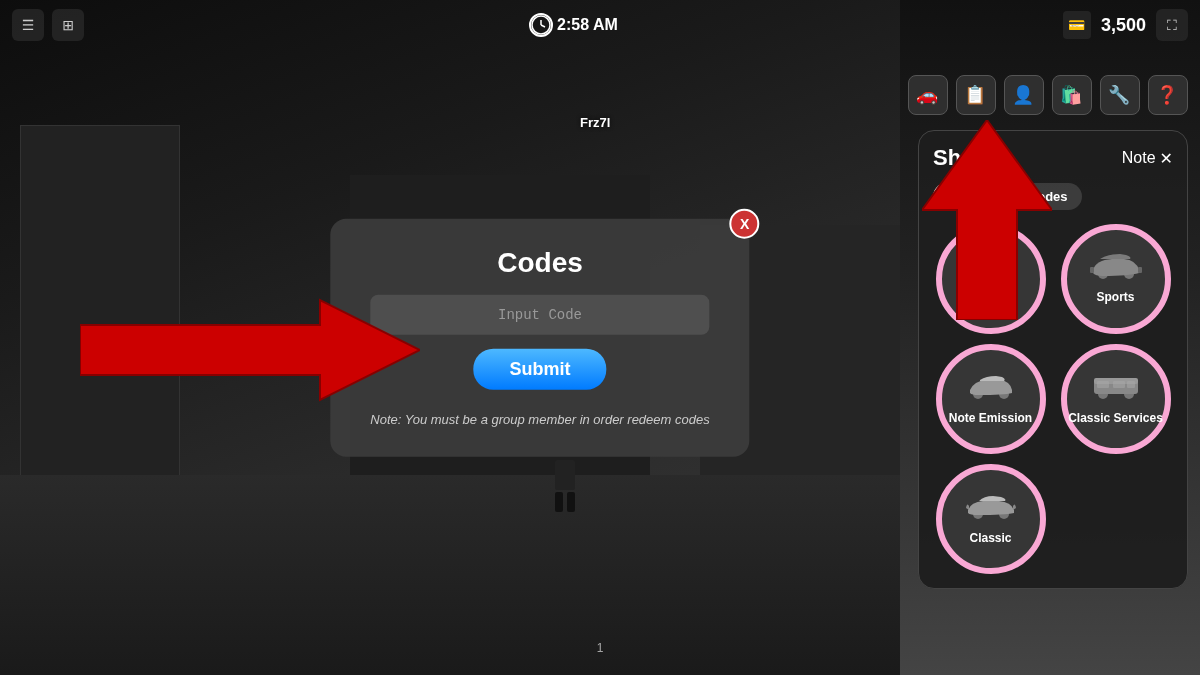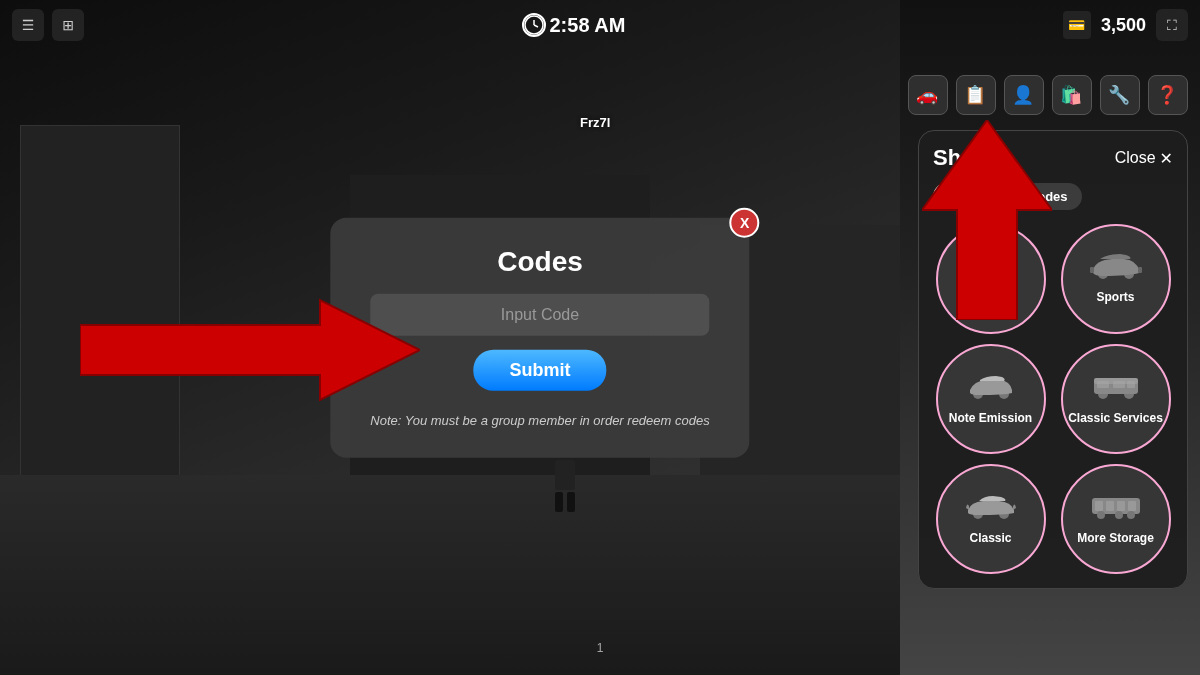--- a/index.html
+++ b/index.html
@@ -108,21 +108,21 @@
       color: #ccc;
       font-size: 14px;
       cursor: pointer;
     }
 
     .hud-center {
       display: flex;
       align-items: center;
       gap: 4px;
       color: white;
-      font-size: 20px;
+      font-size: 16px;
       font-weight: bold;
       text-align: center;
     }
 
     .time-icon {
       width: 24px;
       height: 24px;
       border-radius: 50%;
       border: 2px solid white;
       display: flex;
@@ -253,21 +253,21 @@
       background: rgba(60,60,60,0.8);
       border-radius: 50%;
       width: 110px;
       height: 110px;
       display: flex;
       flex-direction: column;
       align-items: center;
       justify-content: center;
       cursor: pointer;
       margin: 0 auto;
-      border: 2px solid #f9a8d4;
+      border: 6px solid #f9a8d4;
     }
 
     .shop-item-icon {
       font-size: 28px;
       margin-bottom: 4px;
       color: #ddd;
     }
 
     .shop-item-label {
       color: white;
@@ -304,24 +304,25 @@
       margin-bottom: 16px;
     }
 
     .codes-input {
       width: 100%;
       padding: 12px 16px;
       border-radius: 8px;
       border: none;
       background: rgba(100,100,100,0.5);
       color: #bbb;
-      font-size: 16px;
+      font-size: 14px;
       text-align: center;
       margin-bottom: 14px;
       outline: none;
+      font-family: Liberation Mono, monospace;
     }
 
     .codes-input::placeholder {
       color: #999;
     }
 
     .submit-btn {
       background: linear-gradient(180deg, #4db8ff, #007bff);
       color: white;
       border: none;
@@ -466,21 +467,21 @@
   <div class="toolbar-btn">👤</div>
   <div class="toolbar-btn">🛍️</div>
   <div class="toolbar-btn">🔧</div>
   <div class="toolbar-btn">❓</div>
 </div>
 
 <div class="shop-panel">
   <div class="shop-header">
     <span class="shop-title">Shop</span>
     <button class="close-btn">
-      <span>Close</span>
+      <span>Note</span>
       <span>✕</span>
     </button>
   </div>
   <div class="shop-tabs">
     <button class="shop-tab active">Passes</button>
     <button class="shop-tab inactive">Codes</button>
   </div>
   <div class="shop-grid">
 
     <div class="shop-item">
@@ -544,35 +545,20 @@
           <ellipse cx="39" cy="22" rx="5" ry="5" fill="#777"></ellipse>
           <path d="M3 18 Q6 10 18 9 L34 9 Q46 10 49 18 L49 21 Q39 23 13 23 Q5 23 3 21 Z" fill="#999"></path>
           <path d="M14 9 Q19 4 28 4 L36 5 Q42 7 40 9 L14 9 Z" fill="#bbb"></path>
           <path d="M1 16 Q2 10 4 14 L4 18 Z" fill="#888"></path>
           <path d="M51 16 Q50 10 48 14 L48 18 Z" fill="#888"></path>
         </svg>
       </div>
       <div class="shop-item-label">Classic</div>
     </div>
 
-    <div class="shop-item">
-      <div class="shop-item-icon">
-        <svg width="52" height="28" viewBox="0 0 52 28" fill="none">
-          <rect x="2" y="6" width="48" height="16" rx="3" fill="#888"></rect>
-          <rect x="5" y="9" width="8" height="10" rx="1" fill="#aaa" opacity="0.5"></rect>
-          <rect x="16" y="9" width="8" height="10" rx="1" fill="#aaa" opacity="0.5"></rect>
-          <rect x="27" y="9" width="8" height="10" rx="1" fill="#aaa" opacity="0.5"></rect>
-          <rect x="38" y="9" width="8" height="10" rx="1" fill="#aaa" opacity="0.5"></rect>
-          <ellipse cx="11" cy="23" rx="4" ry="4" fill="#777"></ellipse>
-          <ellipse cx="29" cy="23" rx="4" ry="4" fill="#777"></ellipse>
-          <ellipse cx="41" cy="23" rx="4" ry="4" fill="#777"></ellipse>
-        </svg>
-      </div>
-      <div class="shop-item-label">More Storage</div>
-    </div>
   </div>
 </div>
 
 <div class="codes-modal">
   <div class="modal-close">X</div>
   <div class="codes-title">Codes</div>
   <input class="codes-input" type="text" placeholder="Input Code" style="">
   <br>
   <button class="submit-btn">Submit</button>
   <div class="codes-note">Note: You must be a group member in order redeem codes</div>

